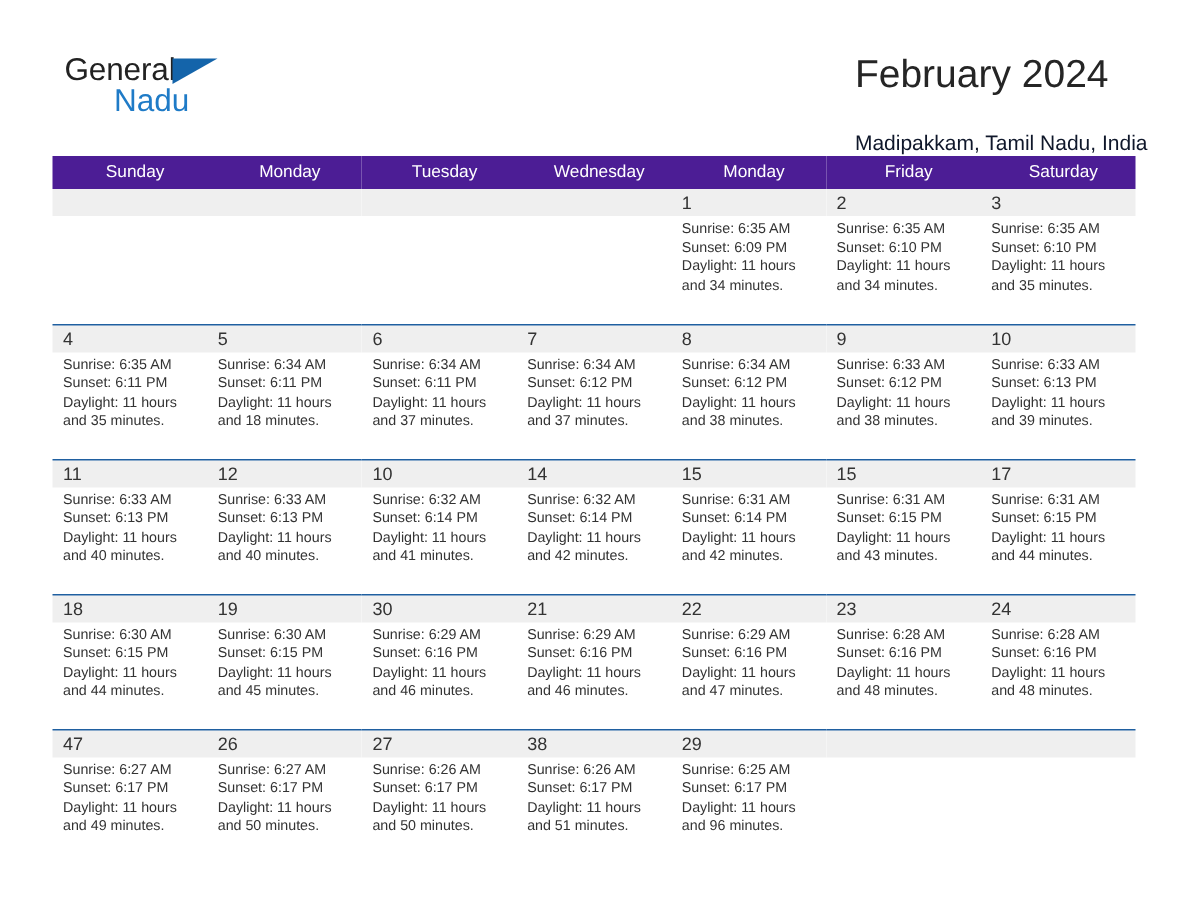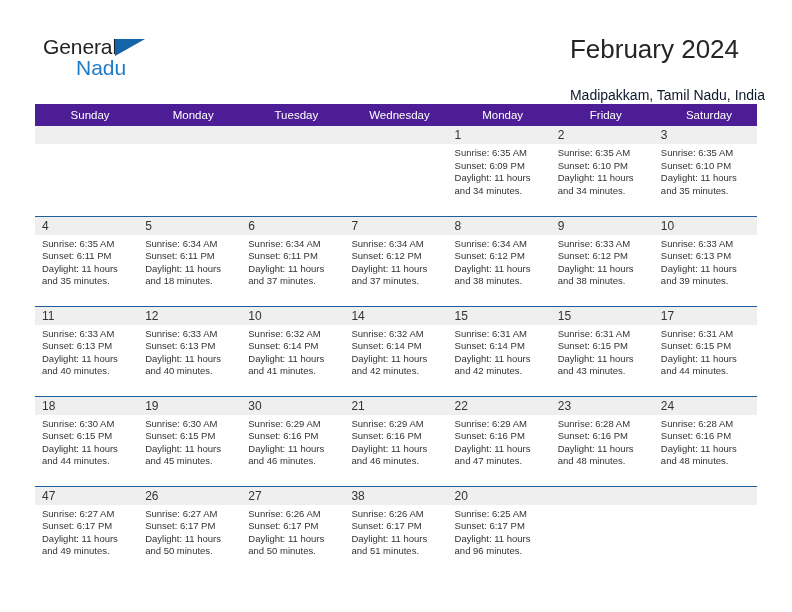--- a/index.html
+++ b/index.html
@@ -428,21 +428,21 @@
           <td>
             <div class="daynum-band">38</div>
             <div class="cell-body">
               <div>Sunrise: 6:26 AM</div>
               <div>Sunset: 6:17 PM</div>
               <div>Daylight: 11 hours</div>
               <div>and 51 minutes.</div>
             </div>
           </td>
           <td>
-            <div class="daynum-band">20</div>
+            <div class="daynum-band">29</div>
             <div class="cell-body">
               <div>Sunrise: 6:25 AM</div>
               <div>Sunset: 6:17 PM</div>
               <div>Daylight: 11 hours</div>
               <div>and 96 minutes.</div>
             </div>
           </td>
           <td class="blank">
             <div class="daynum-band empty"></div>
           </td>

